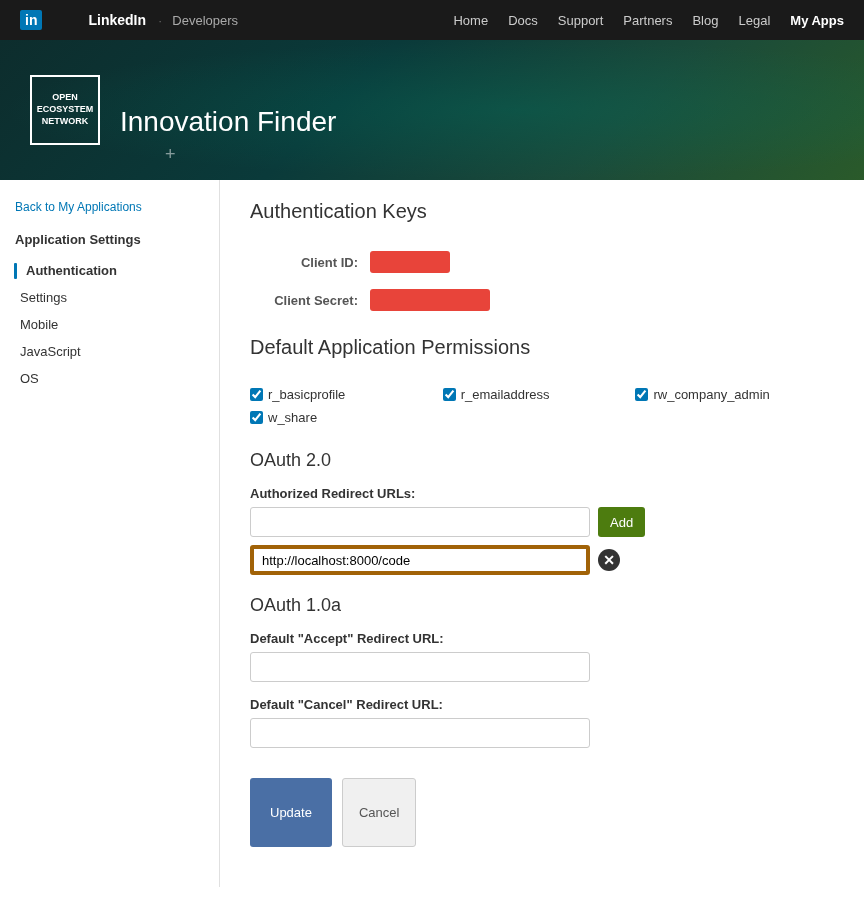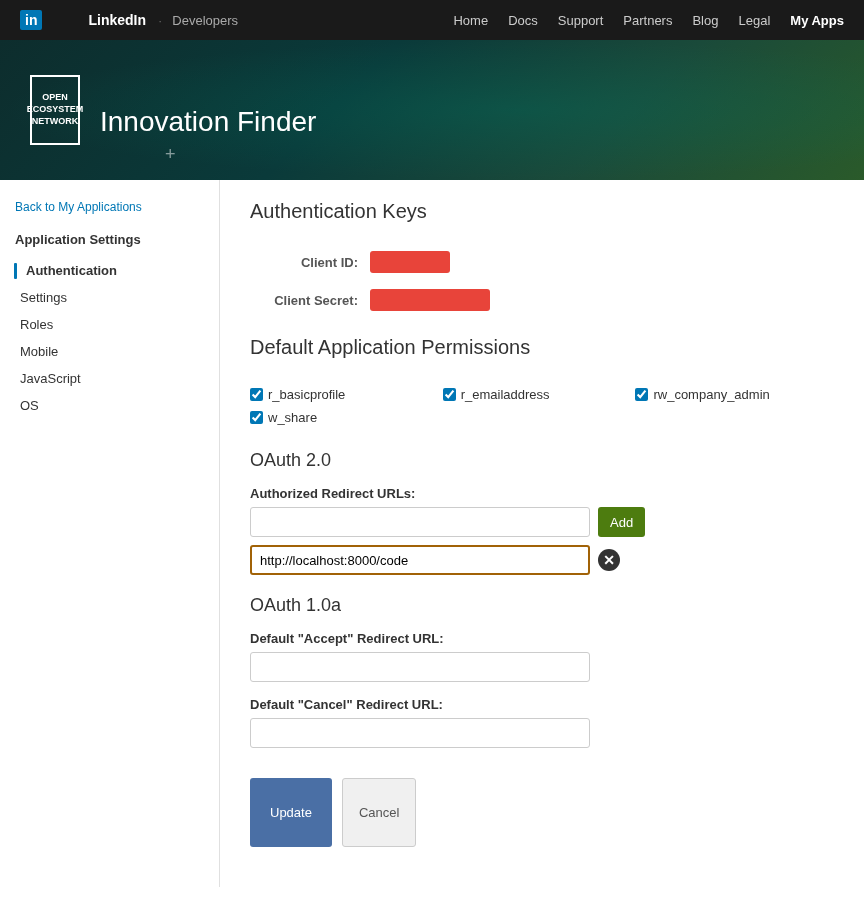--- a/index.html
+++ b/index.html
@@ -74,21 +74,21 @@
       background: radial-gradient(ellipse at 60% 50%, rgba(0,120,100,0.3) 0%, transparent 70%);
     }
     .hero-logo {
       border: 2px solid #fff;
       padding: 8px 10px;
       color: white;
       font-size: 9px;
       font-weight: bold;
       line-height: 1.3;
       text-align: center;
-      width: 50px;
+      width: 70px;
       height: 70px;
       display: flex;
       align-items: center;
       justify-content: center;
       flex-direction: column;
       position: relative;
       z-index: 1;
     }
     .hero-title {
       color: white;
@@ -280,21 +280,21 @@
       font-size: 13px;
       cursor: pointer;
       height: 30px;
     }
     .url-row {
       display: flex;
       align-items: center;
       gap: 8px;
     }
     .url-input {
-      border: 2px solid #a16207;
+      border: 4px solid #a16207;
       border-radius: 3px;
       padding: 6px 8px;
       font-size: 13px;
       width: 340px;
       height: 30px;
       outline: none;
       background: #fff;
     }
     .remove-btn {
       width: 22px;
@@ -373,23 +373,20 @@
 <div class="main-layout">
 
   <aside class="sidebar">
     <a href="#" class="sidebar-back">Back to My Applications</a>
     <div class="sidebar-section-title">Application Settings</div>
     <div class="sidebar-item active">
       <span>Authentication</span>
     </div>
     <div class="sidebar-item">
       <span>Settings</span>
-    </div>
-    <div class="sidebar-item">
-      <span>Roles</span>
     </div>
     <div class="sidebar-item">
       <span>Mobile</span>
     </div>
     <div class="sidebar-item">
       <span>JavaScript</span>
     </div>
     <div class="sidebar-item">
       <span>OS</span>
     </div>

